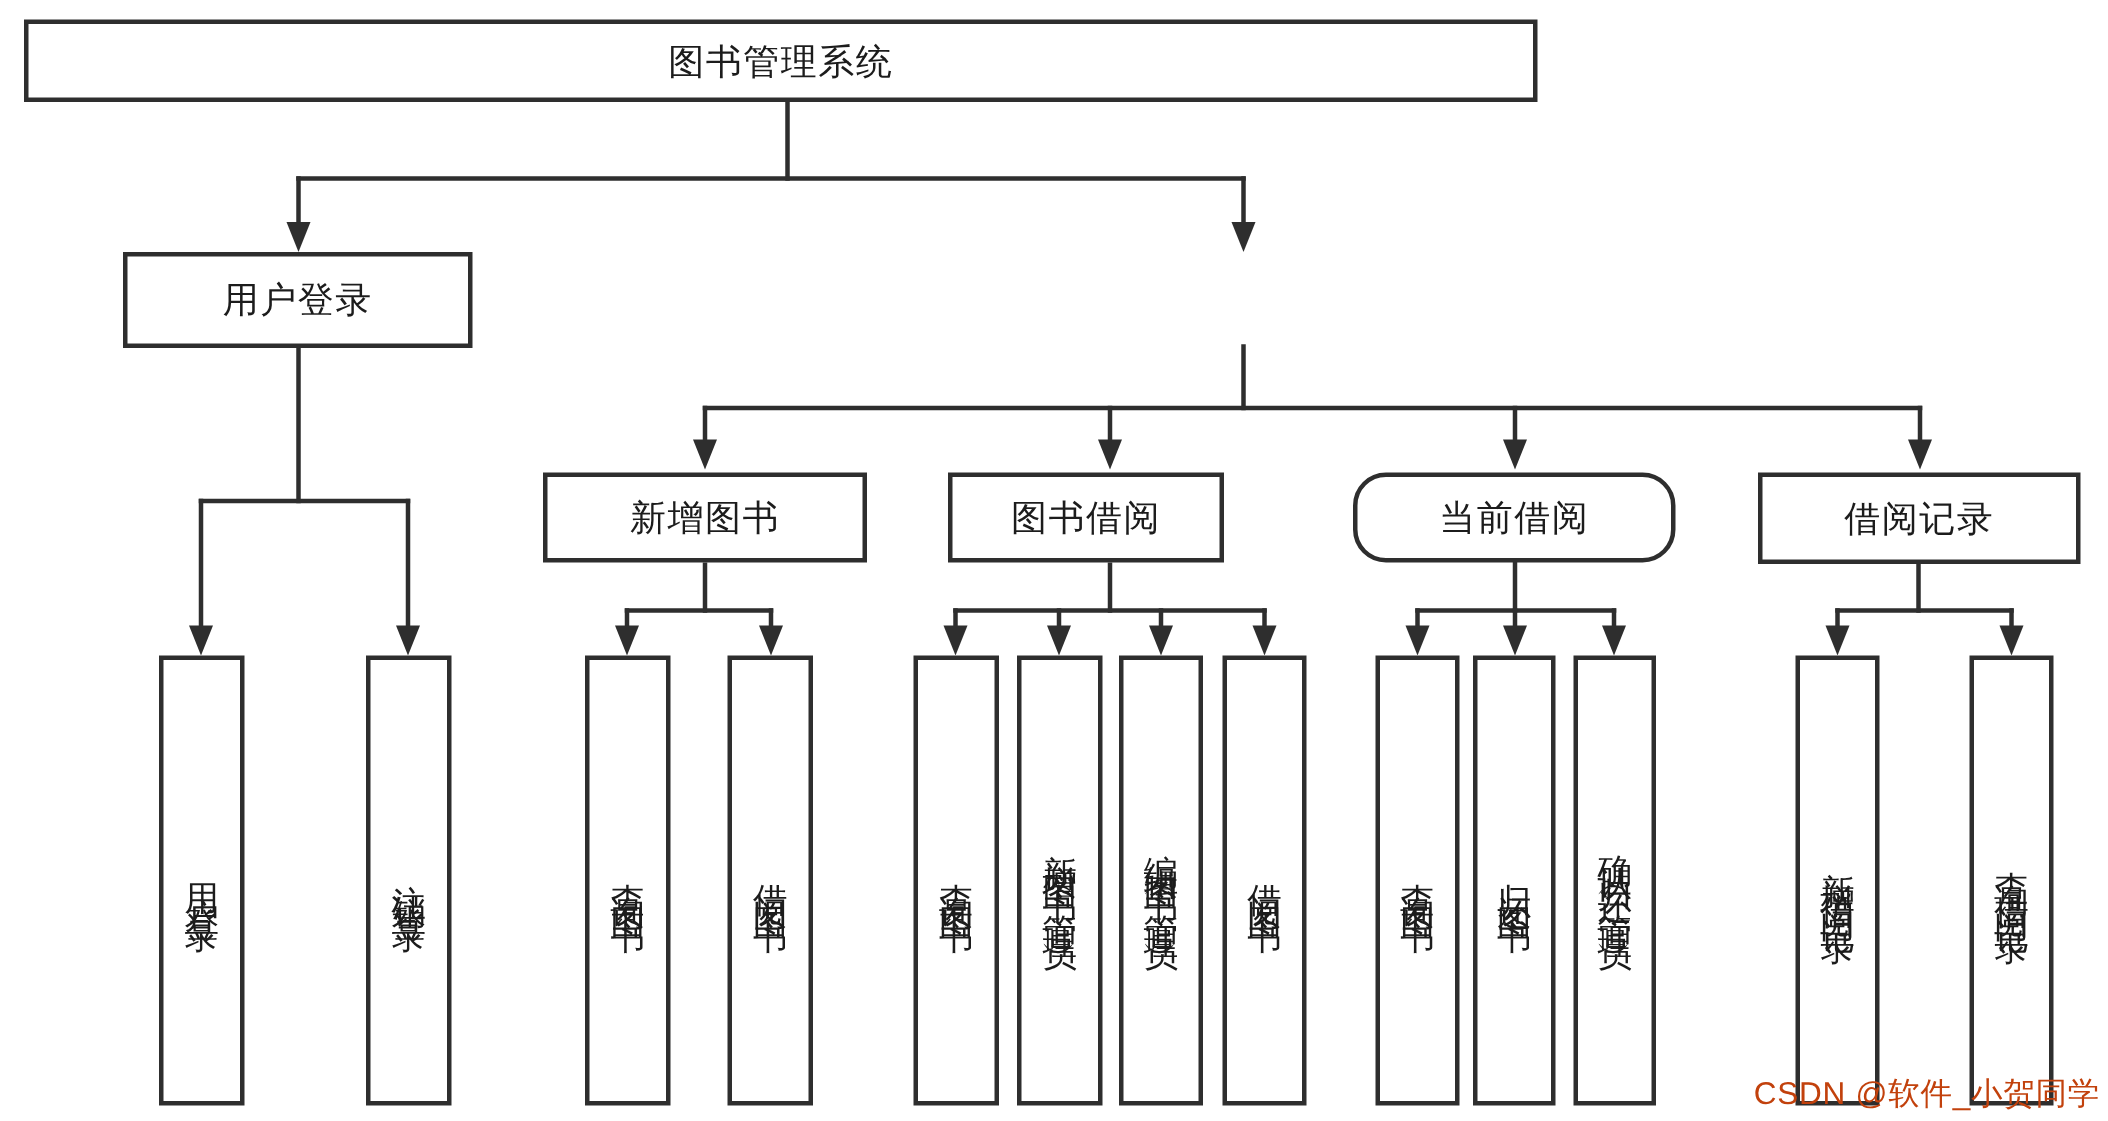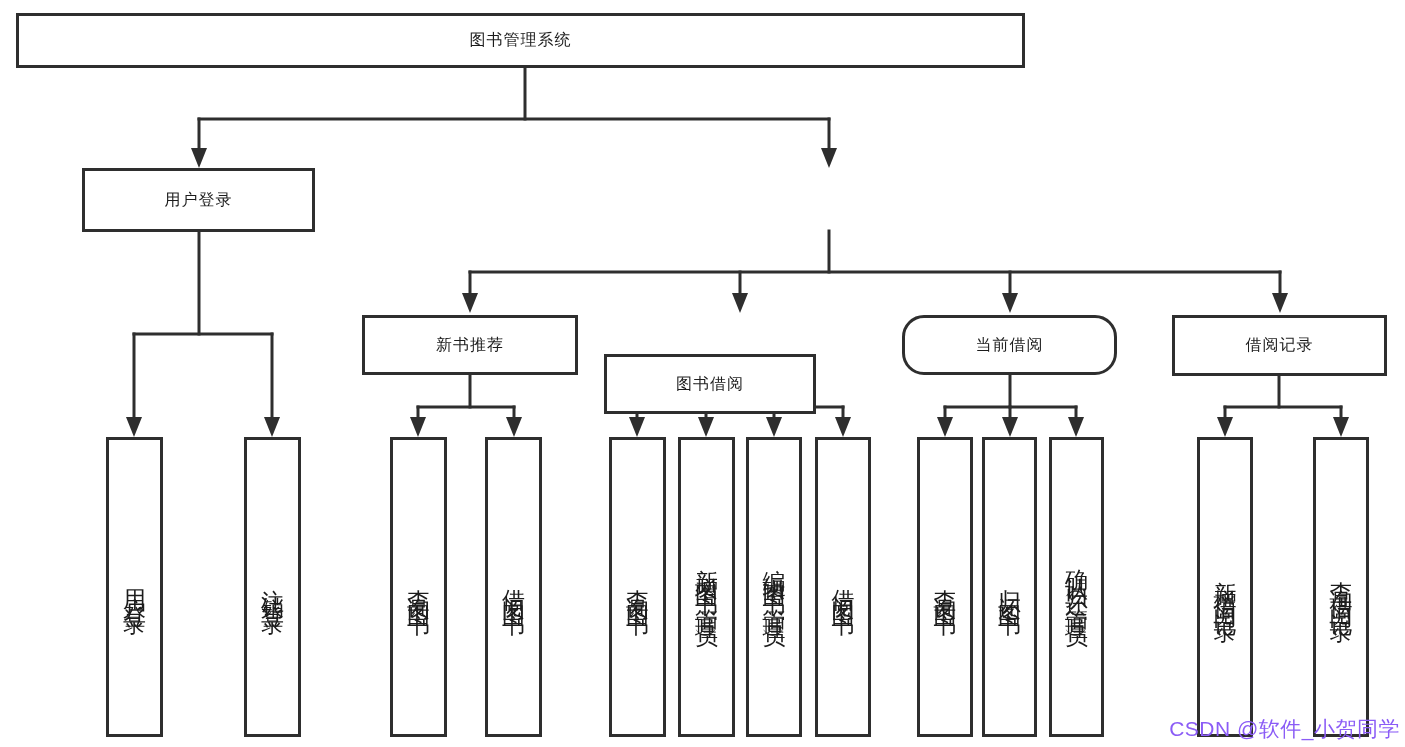--- a/index.html
+++ b/index.html
@@ -21,38 +21,38 @@
   .node {
     position: absolute;
     box-sizing: border-box;
     background: #ffffff;
     border: 3px solid #2e2e2e;
     display: flex;
     align-items: center;
     justify-content: center;
   }
   .hnode {
-    font-size: 16px;
+    font-size: 24px;
     letter-spacing: 1px;
     white-space: nowrap;
   }
   .vnode span {
     writing-mode: vertical-rl;
     text-orientation: mixed;
     font-size: 23px;
     letter-spacing: 8px;
     line-height: 1;
     white-space: nowrap;
   }
   .watermark {
     position: absolute;
     right: 5px;
     bottom: 4px;
     font-size: 21px;
-    color: #8b5cf6;
+    color: #c2410c;
     letter-spacing: 0.5px;
     white-space: nowrap;
   }
 </style>
 </head>
 <body>
 
 <div class="canvas">
 
   <svg class="connector-layer" width="1405" height="747" viewBox="0 0 1405 747" stroke="#2e2e2e" stroke-width="3" fill="#2e2e2e" stroke-linecap="square">
@@ -128,22 +128,22 @@
       <polygon stroke="none" points="1217,417 1233,417 1225,437"></polygon>
       <line x1="1341" y1="407" x2="1341" y2="419"></line>
       <polygon stroke="none" points="1333,417 1349,417 1341,437"></polygon>
     </g>
   </svg>
 
   <div class="node hnode" style="left:16px; top:13px; width:1009px; height:55px;">图书管理系统</div>
 
   <div class="node hnode" style="left:82px; top:168px; width:233px; height:64px;">用户登录</div>
 
-  <div class="node hnode" style="left:362px; top:315px; width:216px; height:60px;">新书推荐</div>
-  <div class="node hnode" style="left:604px; top:315px; width:212px; height:60px;margin-top:39px;">图书借阅</div>
+  <div class="node hnode" style="left:362px; top:315px; width:216px; height:60px;">新增图书</div>
+  <div class="node hnode" style="left:632px; top:315px; width:184px; height:60px;">图书借阅</div>
   <div class="node hnode" style="left:902px; top:315px; width:215px; height:60px;border-radius:22px;">当前借阅</div>
   <div class="node hnode" style="left:1172px; top:315px; width:215px; height:61px;">借阅记录</div>
 
   <div class="node vnode" style="left:106px; top:437px; width:57px; height:300px;">
     <span>用户登录</span>
   </div>
   <div class="node vnode" style="left:244px; top:437px; width:57px; height:300px;">
     <span>注销登录</span>
   </div>
 

